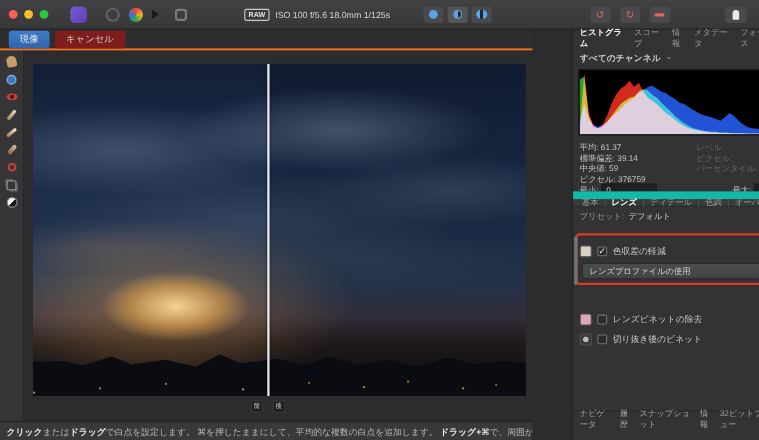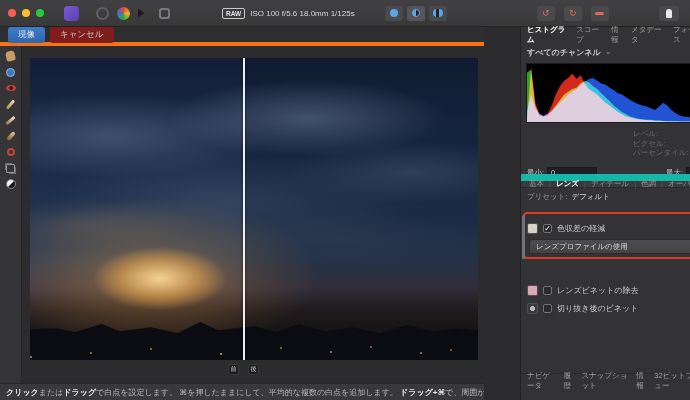--- a/index.html
+++ b/index.html
@@ -11,21 +11,21 @@
     border-bottom:1px solid #232323; display:flex; align-items:center; }
   .tl { width:8px; height:8px; border-radius:50%; margin-right:6px; }
   .appicon { width:15px; height:15px; border-radius:4px; margin-right:9px; }
   .tbtn { width:18px; height:15px; border-radius:3px; background:#4a4a4c; margin-right:4px;
     display:flex; align-items:center; justify-content:center; }
   .raw-badge { border:1px solid #c9c9c9; border-radius:2px; color:#e3e3e3; font-size:6.5px;
     font-weight:bold; padding:1px 3px; margin-right:5px; }
   .exif { color:#d6d6d6; font-size:8px; white-space:nowrap; }
   .circ { border-radius:50%; }
   
-  #actionbar { left:0; top:27px; width:484px; height:19px; background:#2e2e30; border-bottom:4px solid #f97316;
+  #actionbar { left:0; top:27px; width:484px; height:19px; background:#2e2e30; border-bottom:2px solid #f97316;
     display:flex; align-items:center; padding-left:8px; }
   .act-btn { font-size:8.5px; padding:2px 10px; border-radius:3px; margin-right:5px; color:#e8e8e8; }
   .act-develop { background:linear-gradient(#3f7cc9,#2f66ad); }
   .act-cancel { background:#7f1d1d; color:#cfcfcf; }
   
   #tools { left:0; top:46px; width:22px; height:337px; background:#353537; border-right:1px solid #262626;
     display:flex; flex-direction:column; align-items:center; padding-top:4px; gap:4px; }
   .tool { width:16px; height:12px; display:flex; align-items:center; justify-content:center; }
   .t-hand { width:9px; height:10px; background:#c79c66; border-radius:4px 4px 2px 2px; transform:rotate(-12deg); }
   .t-zoom { width:9px; height:9px; border-radius:50%; background:#3e77bd; border:1.5px solid #8fb9e8; }
@@ -228,20 +228,26 @@
 
   <div id="hist" class="abs">
     <svg id="hist-svg" viewBox="0 0 100 40" preserveAspectRatio="none">
         <polygon points="0,40 0.00,32.40 2.13,21.00 4.26,30.50 6.38,34.30 8.51,35.44 10.64,34.30 12.77,32.40 14.89,29.36 17.02,26.70 19.15,24.04 21.28,21.00 23.40,19.10 25.53,17.20 27.66,14.16 29.79,12.64 31.91,10.36 34.04,9.60 36.17,11.50 38.30,13.40 40.43,14.16 42.55,16.44 44.68,17.96 46.81,20.24 48.94,21.00 51.06,22.90 53.19,24.80 55.32,26.32 57.45,27.84 59.57,28.60 61.70,29.36 63.83,30.50 65.96,31.64 68.09,29.36 70.21,26.70 72.34,28.60 74.47,31.64 76.60,33.92 78.72,35.44 80.85,36.20 82.98,36.58 85.11,36.96 87.23,37.34 89.36,37.72 91.49,37.72 93.62,38.10 95.74,38.10 97.87,38.48 100.00,38.10 100,40" fill="#2253d4" style="mix-blend-mode: screen;"></polygon>
         <polygon points="0,40 0.00,5.80 2.13,3.90 4.26,28.60 6.38,35.44 8.51,36.20 10.64,35.44 12.77,32.40 14.89,28.60 17.02,24.80 19.15,21.00 21.28,19.10 23.40,17.20 25.53,16.44 27.66,13.40 29.79,11.50 31.91,12.64 34.04,15.30 36.17,17.20 38.30,20.24 40.43,22.90 42.55,25.56 44.68,28.60 46.81,30.88 48.94,33.16 51.06,34.68 53.19,36.20 55.32,36.96 57.45,37.72 59.57,38.10 61.70,38.48 63.83,38.48 65.96,38.86 68.09,38.86 70.21,39.24 72.34,39.24 74.47,39.24 76.60,39.24 78.72,39.62 80.85,39.62 82.98,39.62 85.11,39.62 87.23,39.62 89.36,39.62 91.49,39.62 93.62,39.62 95.74,39.62 97.87,39.62 100.00,39.24 100,40" fill="#1fa822" style="mix-blend-mode: screen;"></polygon>
         <polygon points="0,40 0.00,38.10 2.13,2.00 4.26,26.70 6.38,34.30 8.51,36.20 10.64,34.30 12.77,28.60 14.89,21.00 17.02,15.30 19.15,11.50 21.28,9.60 23.40,6.56 25.53,10.36 27.66,7.70 29.79,13.40 31.91,17.20 34.04,19.10 36.17,21.00 38.30,24.04 40.43,26.70 42.55,28.60 44.68,30.88 46.81,33.16 48.94,34.68 51.06,36.20 53.19,36.96 55.32,37.72 57.45,38.10 59.57,38.48 61.70,38.86 63.83,38.86 65.96,39.24 68.09,39.24 70.21,39.24 72.34,39.62 74.47,39.62 76.60,39.62 78.72,39.62 80.85,39.62 82.98,39.62 85.11,39.62 87.23,39.62 89.36,39.62 91.49,39.62 93.62,39.62 95.74,39.62 97.87,39.62 100.00,39.24 100,40" fill="#d42a1e" style="mix-blend-mode: screen;"></polygon>
       </svg>
     <div id="warn" class="abs"></div>
   </div>
 
+  <div class="statcol abs" style="left:6px;top:102px;">
+    <div><span>平均:</span> <span>61.37</span></div>
+    <div><span>標準偏差:</span> <span>39.14</span></div>
+    <div><span>中央値:</span> <span>59</span></div>
+    <div><span>ピクセル:</span> <span>376759</span></div>
+  </div>
   <div class="statcol statdim abs" style="left:112px;top:102px;">
     <div>レベル:</div>
     <div>ピクセル:</div>
     <div>パーセンタイル:</div>
   </div>
 
   <div class="minmax abs" style="left:6px;top:140px;">
     <span>最小:</span>
     <input class="mm-input" style="width: 50px;" value="0">
   </div>

